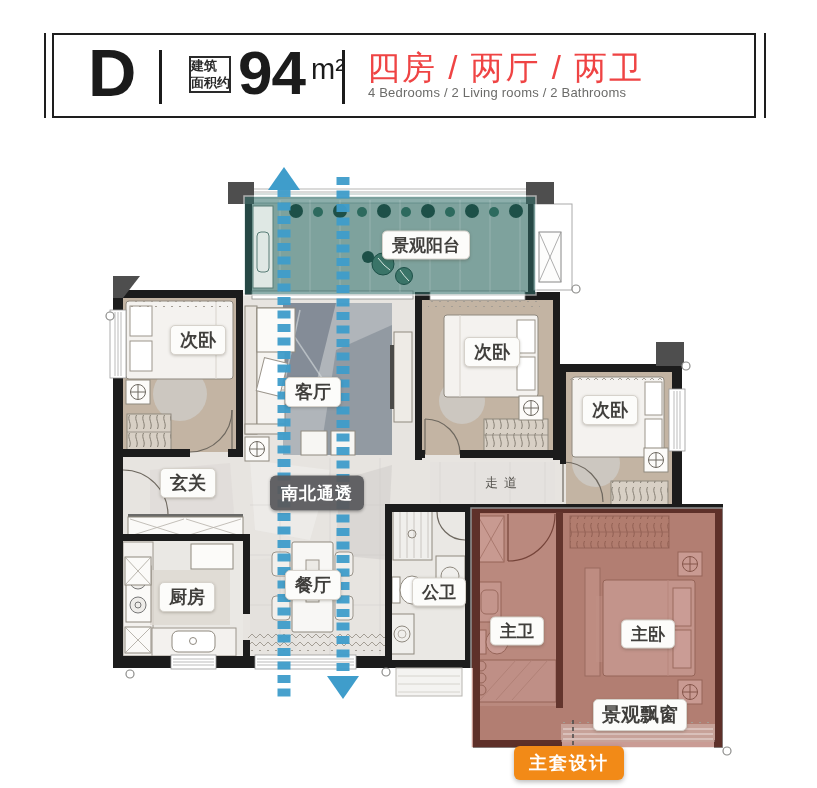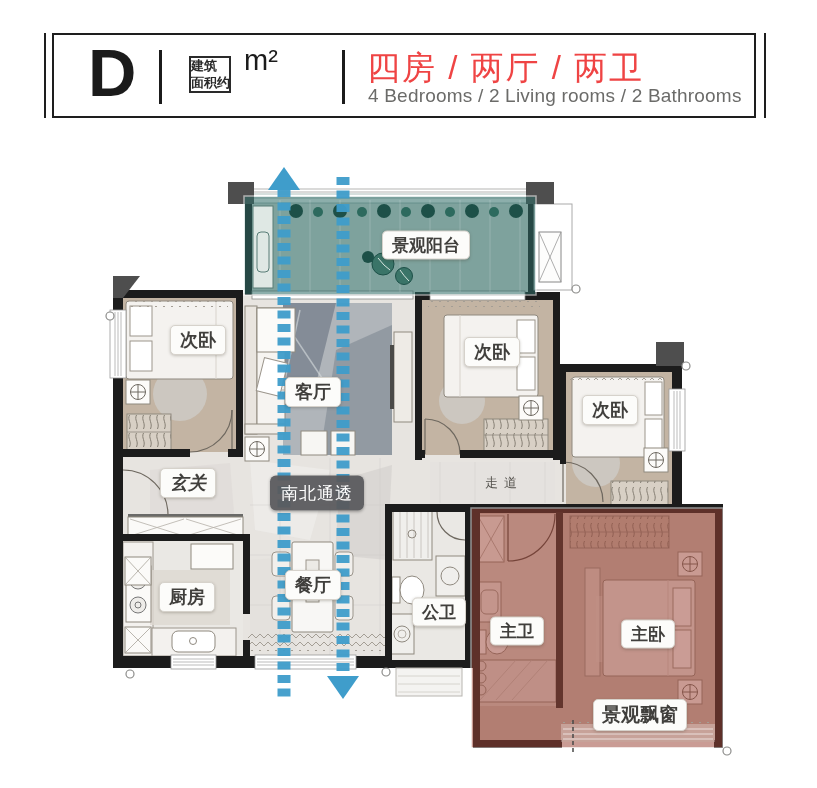--- a/index.html
+++ b/index.html
@@ -11,35 +11,35 @@
   .hdr-box{position:absolute;left:52px;top:33px;width:704px;height:85px;border:2px solid #1e1e1e;box-sizing:border-box;}
   .unit-letter{position:absolute;left:88px;top:39px;font-size:67px;line-height:1;font-weight:600;color:#1b1b1b;}
   .hdr-div{position:absolute;top:50px;width:2.5px;height:54px;background:#1b1b1b;}
   .area-box{position:absolute;left:189px;top:56px;width:42px;height:37px;border:2px solid #2a2a2a;box-sizing:border-box;
             display:flex;flex-direction:column;justify-content:center;}
   .area-box span{font-size:13px;line-height:1.25;font-weight:600;color:#2a2a2a;white-space:nowrap;}
   .area-val{position:absolute;left:238px;top:44px;display:flex;align-items:flex-end;}
   .area-num{font-size:62px;line-height:.95;font-weight:600;color:#1b1b1b;letter-spacing:-1px;}
   .area-unit{font-size:29px;font-weight:500;color:#1b1b1b;margin-left:6px;margin-bottom:17px;}
   .layout-cn{position:absolute;left:367px;top:46px;font-size:33px;font-weight:500;color:#ef4444;letter-spacing:2px;white-space:nowrap;}
-  .layout-en{position:absolute;left:368px;top:85px;font-size:19px;color:#6b6b69;letter-spacing:.2px;white-space:nowrap;}
+  .layout-en{position:absolute;left:368px;top:85px;font-size:13px;color:#6b6b69;letter-spacing:.2px;white-space:nowrap;}
 
   
   .plan{position:absolute;left:0;top:0;width:811px;height:788px;text-align:center;}
   svg{position:absolute;left:0;top:0;}
 
   .lbl{position:absolute;transform:translate(-50%,-50%);background:#fcfcfa;border:1px solid #d6d2cb;
        border-radius:5px;padding:2px 9px;font-size:18px;font-weight:600;color:#403f3c;
        box-shadow:0 1px 3px rgba(70,60,45,.28);white-space:nowrap;z-index:5;}
   .lbl.small{font-size:19px;padding:2px 8px;}
   .lbl.mid{font-size:17px;}
   .txt-corridor{position:absolute;transform:translate(-50%,-50%);font-size:13px;color:#54524d;
        letter-spacing:6px;font-weight:500;z-index:4;white-space:nowrap;}
   .badge-ns{position:absolute;transform:translate(-50%,-50%);background:rgba(89,89,92,.94);color:#fff;
-       border-radius:6px;padding:6px 11px;font-size:17px;font-weight:400;letter-spacing:1px;
+       border-radius:6px;padding:6px 11px;font-size:17px;font-weight:700;letter-spacing:1px;
        box-shadow:0 1px 3px rgba(0,0,0,.3);white-space:nowrap;z-index:6;}
   .badge-suite{position:absolute;transform:translate(-50%,-50%);color:#fff;
        border-radius:6px;padding:5px 15px;font-size:18px;font-weight:700;letter-spacing:2px;
        box-shadow:0 2px 5px rgba(0,0,0,.28);white-space:nowrap;z-index:6;}
 </style>
 </head>
 <body>
 
 <div class="stage">
 
@@ -47,20 +47,21 @@
     <div class="hdr-line" style="left:44px;top:33px;height:85px;"></div>
     <div class="hdr-line" style="left:764px;top:33px;height:85px;"></div>
     <div class="hdr-box"></div>
     <div class="unit-letter">D</div>
     <div class="hdr-div" style="left:159px;"></div>
     <div class="area-box">
       <span>建筑</span>
       <span>面积约</span>
     </div>
     <div class="area-val">
+      <span class="area-num">94</span>
       <span class="area-unit">m²</span>
     </div>
     <div class="hdr-div" style="left:342px;"></div>
     <div class="layout-cn">四房 / 两厅 / 两卫</div>
     <div class="layout-en">4 Bedrooms / 2 Living rooms / 2 Bathrooms</div>
   </div>
 
   <div class="plan">
   <svg width="817" height="788" viewBox="0 0 817 788">
     <defs>
@@ -365,24 +366,25 @@
       <polygon points="284,167 268,190 300,190" fill="#3f9dcb"></polygon>
       <polygon points="343,699 327,676 359,676" fill="#3f9dcb"></polygon>
     </g>
   </svg>
 
   <div class="lbl mid" style="left:426px;top:245px;">景观阳台</div>
   <div class="lbl" style="left:198px;top:340px;">次卧</div>
   <div class="lbl" style="left:313px;top:392px;">客厅</div>
   <div class="lbl" style="left:492px;top:352px;">次卧</div>
   <div class="lbl" style="left:610px;top:410px;">次卧</div>
-  <div class="lbl" style="left:188px;top:483px;font-style:italic;">玄关</div>
+  <div class="lbl" style="left:188px;top:483px;">玄关</div>
   <div class="txt-corridor" style="left:504px;top:483px;">走道</div>
   <div class="lbl" style="left:187px;top:597px;">厨房</div>
   <div class="lbl" style="left:313px;top:585px;">餐厅</div>
-  <div class="lbl mid" style="left:439px;top:612px;font-family:Liberation Mono, monospace;">公卫</div>
+  <div class="lbl mid" style="left:439px;top:592px;font-family:Liberation Mono, monospace;">公卫</div>
   <div class="lbl mid" style="left:517px;top:631px;">主卫</div>
   <div class="lbl mid" style="left:648px;top:634px;">主卧</div>
   <div class="lbl small" style="left:640px;top:715px;">景观飘窗</div>
 
   <div class="badge-ns" style="left:317px;top:493px;">南北通透</div>
+  <div class="badge-suite" style="left:569px;top:763px;background:#f28a17;">主套设计</div>
   </div>
 </div>
 
 </body></html>

